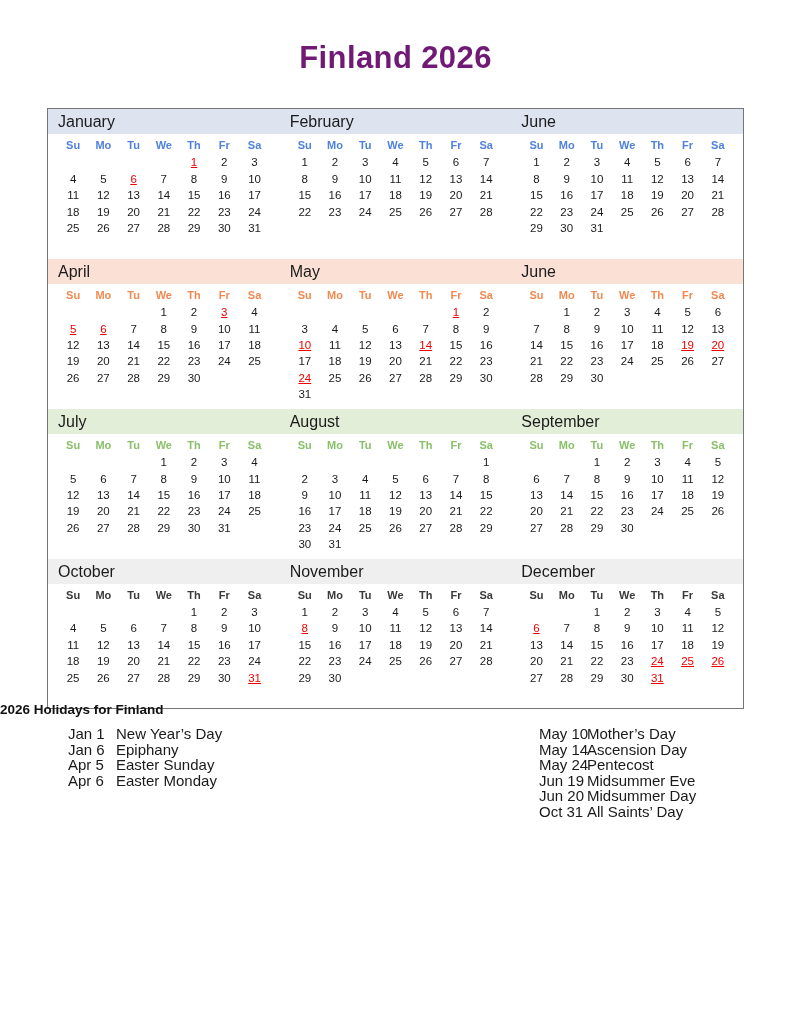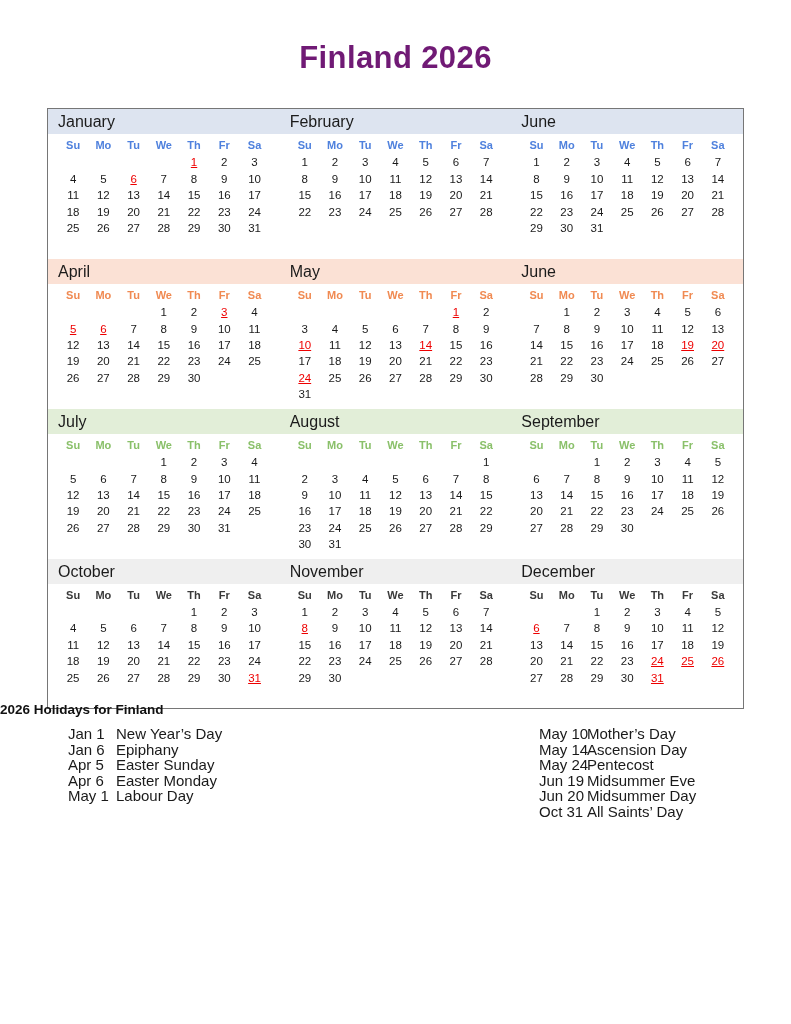--- a/index.html
+++ b/index.html
@@ -1109,24 +1109,20 @@
           <span class="hol-name">Epiphany</span>
         </div>
         <div class="hol-item">
           <span class="hol-date">Apr 5</span>
           <span class="hol-name">Easter Sunday</span>
         </div>
         <div class="hol-item">
           <span class="hol-date">Apr 6</span>
           <span class="hol-name">Easter Monday</span>
         </div>
-        <div class="hol-item">
-          <span class="hol-date">May 1</span>
-          <span class="hol-name">Labour Day</span>
-        </div>
       </div>
     <div class="hol-col c2" id="hol-col-1">
         <div class="hol-item">
           <span class="hol-date">May 10</span>
           <span class="hol-name">Mother’s Day</span>
         </div>
         <div class="hol-item">
           <span class="hol-date">May 14</span>
           <span class="hol-name">Ascension Day</span>
         </div>

